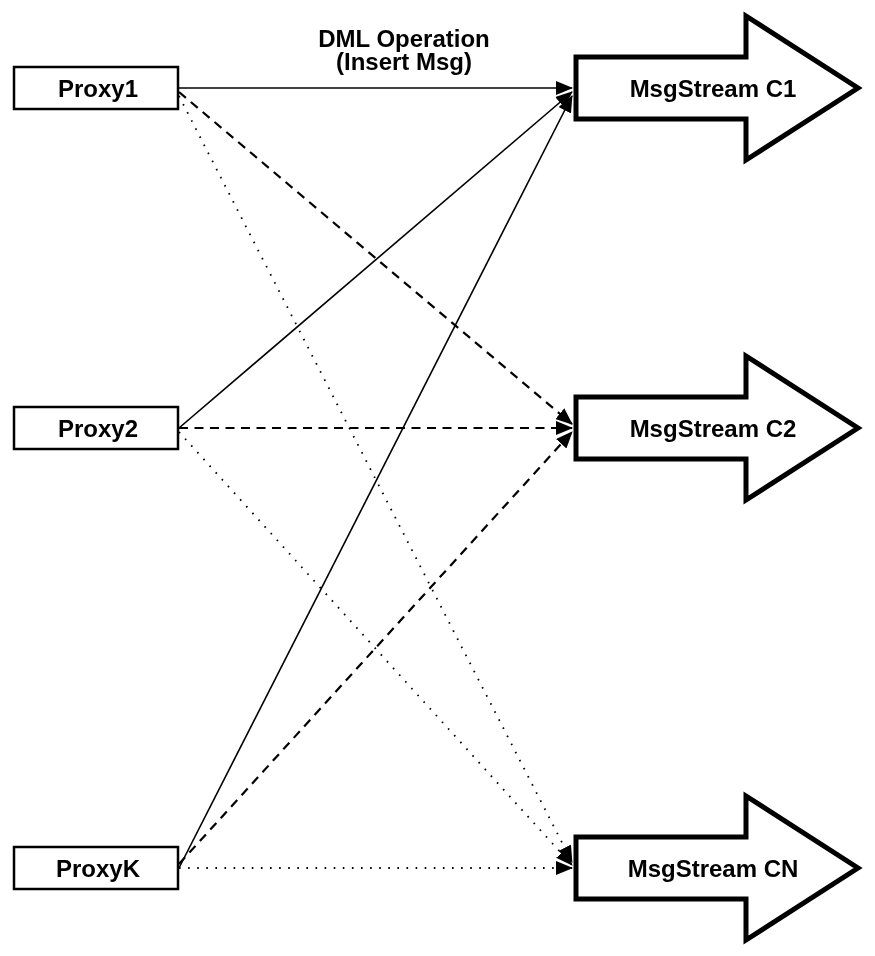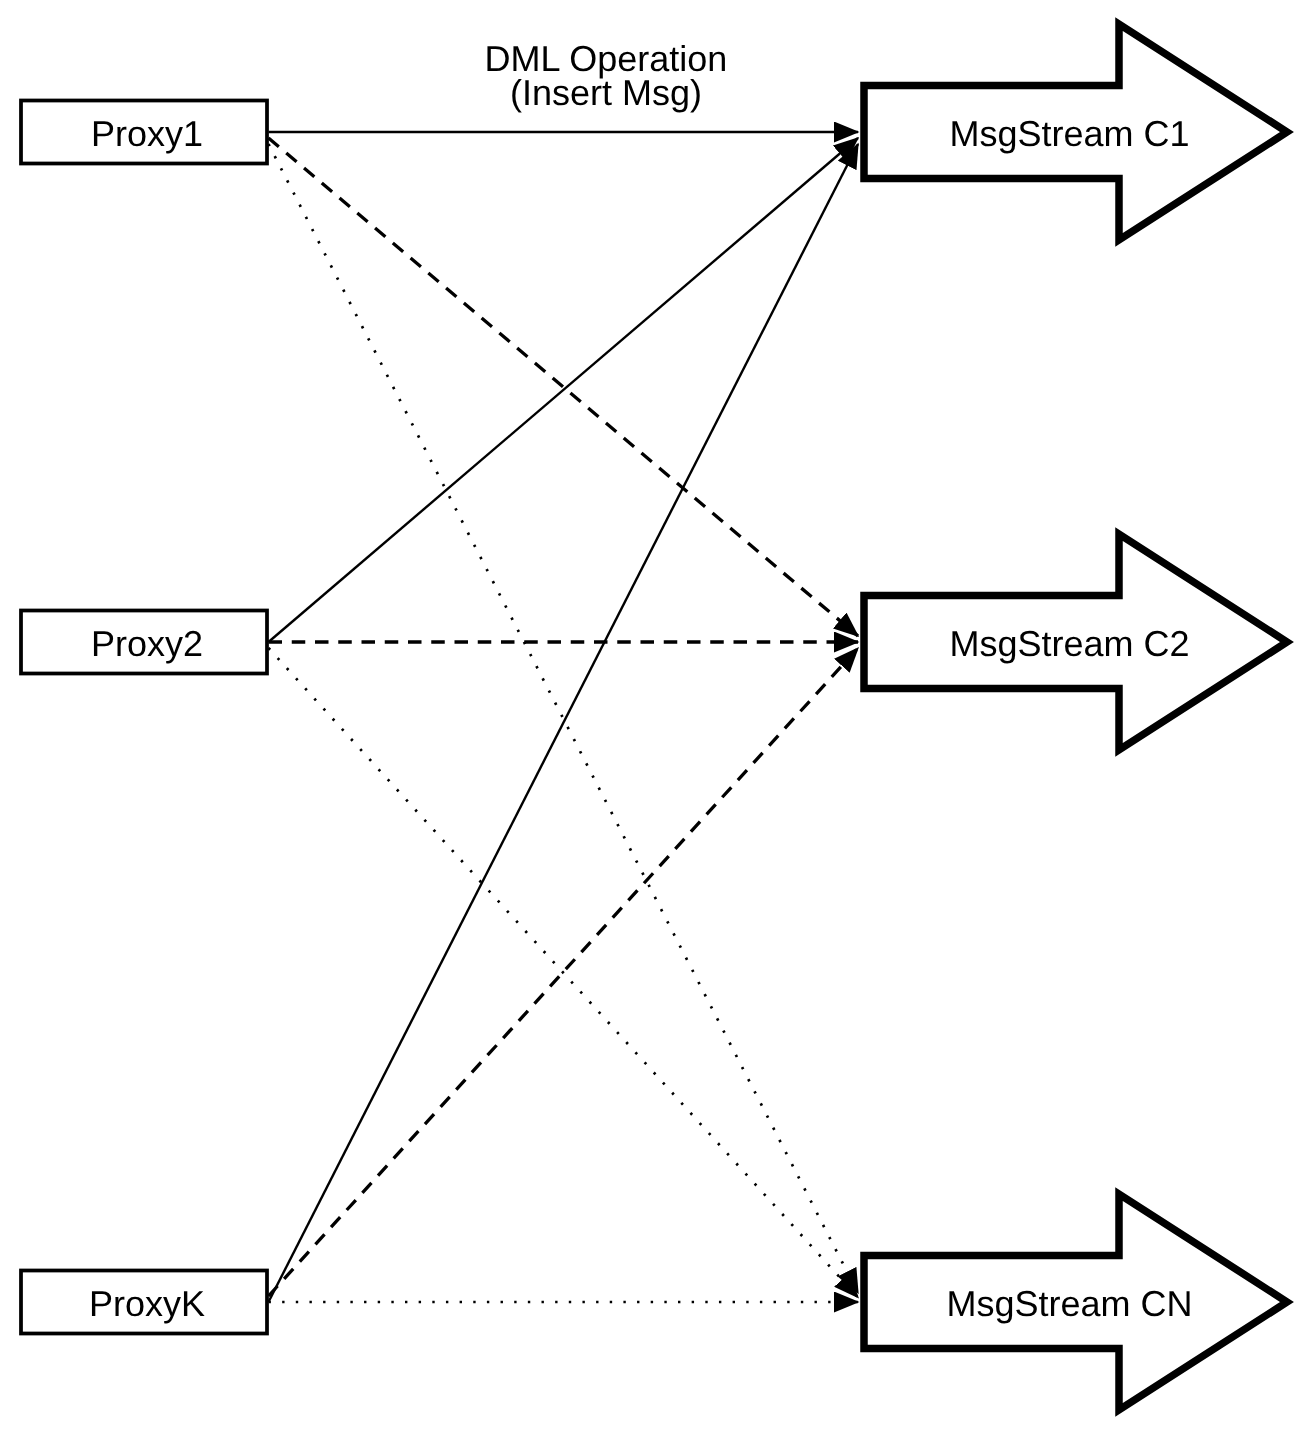--- a/index.html
+++ b/index.html
@@ -8,20 +8,21 @@
     background: #ffffff;
     width: 875px;
     height: 956px;
     overflow: hidden;
     font-family: "Liberation Sans", sans-serif;
   }
   .diagram-wrap {
     position: relative;
     width: 875px;
     height: 676px;
+    font-weight: bold;
   }
   svg { display: block; }
   .node-box {
     fill: #ffffff;
     stroke: #000000;
     stroke-width: 2.5;
   }
   .stream-arrow {
     fill: #ffffff;
     stroke: #000000;

